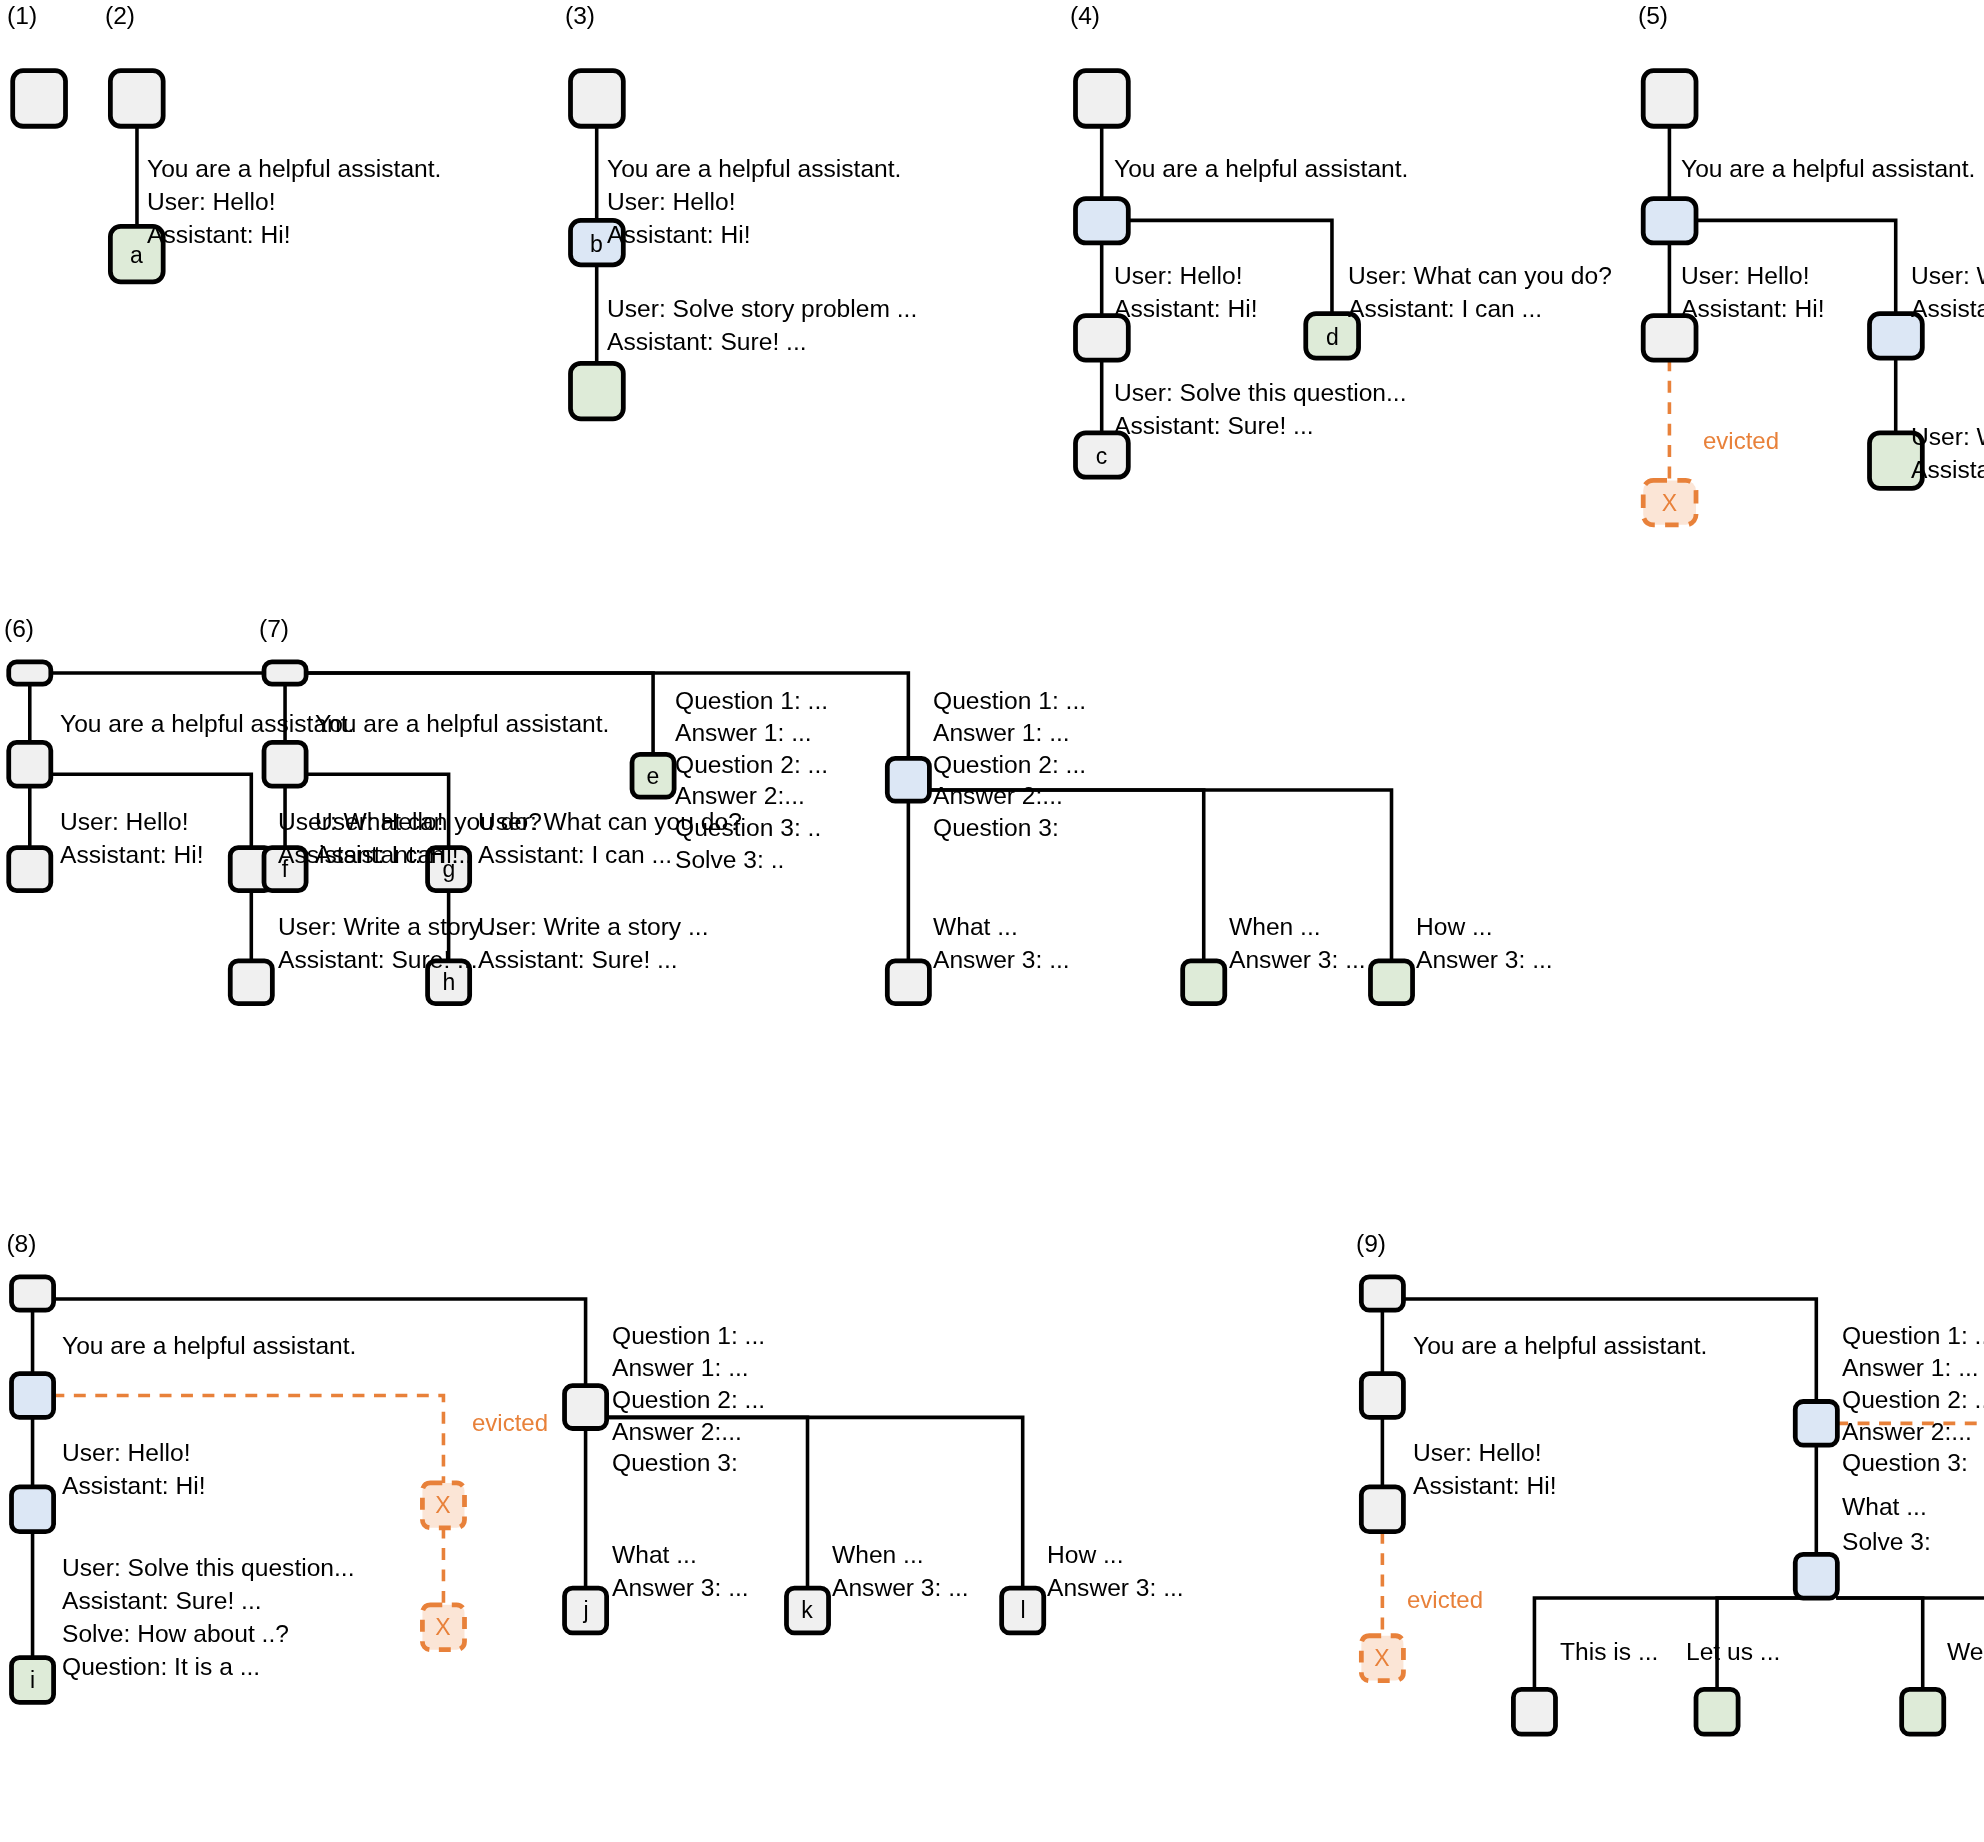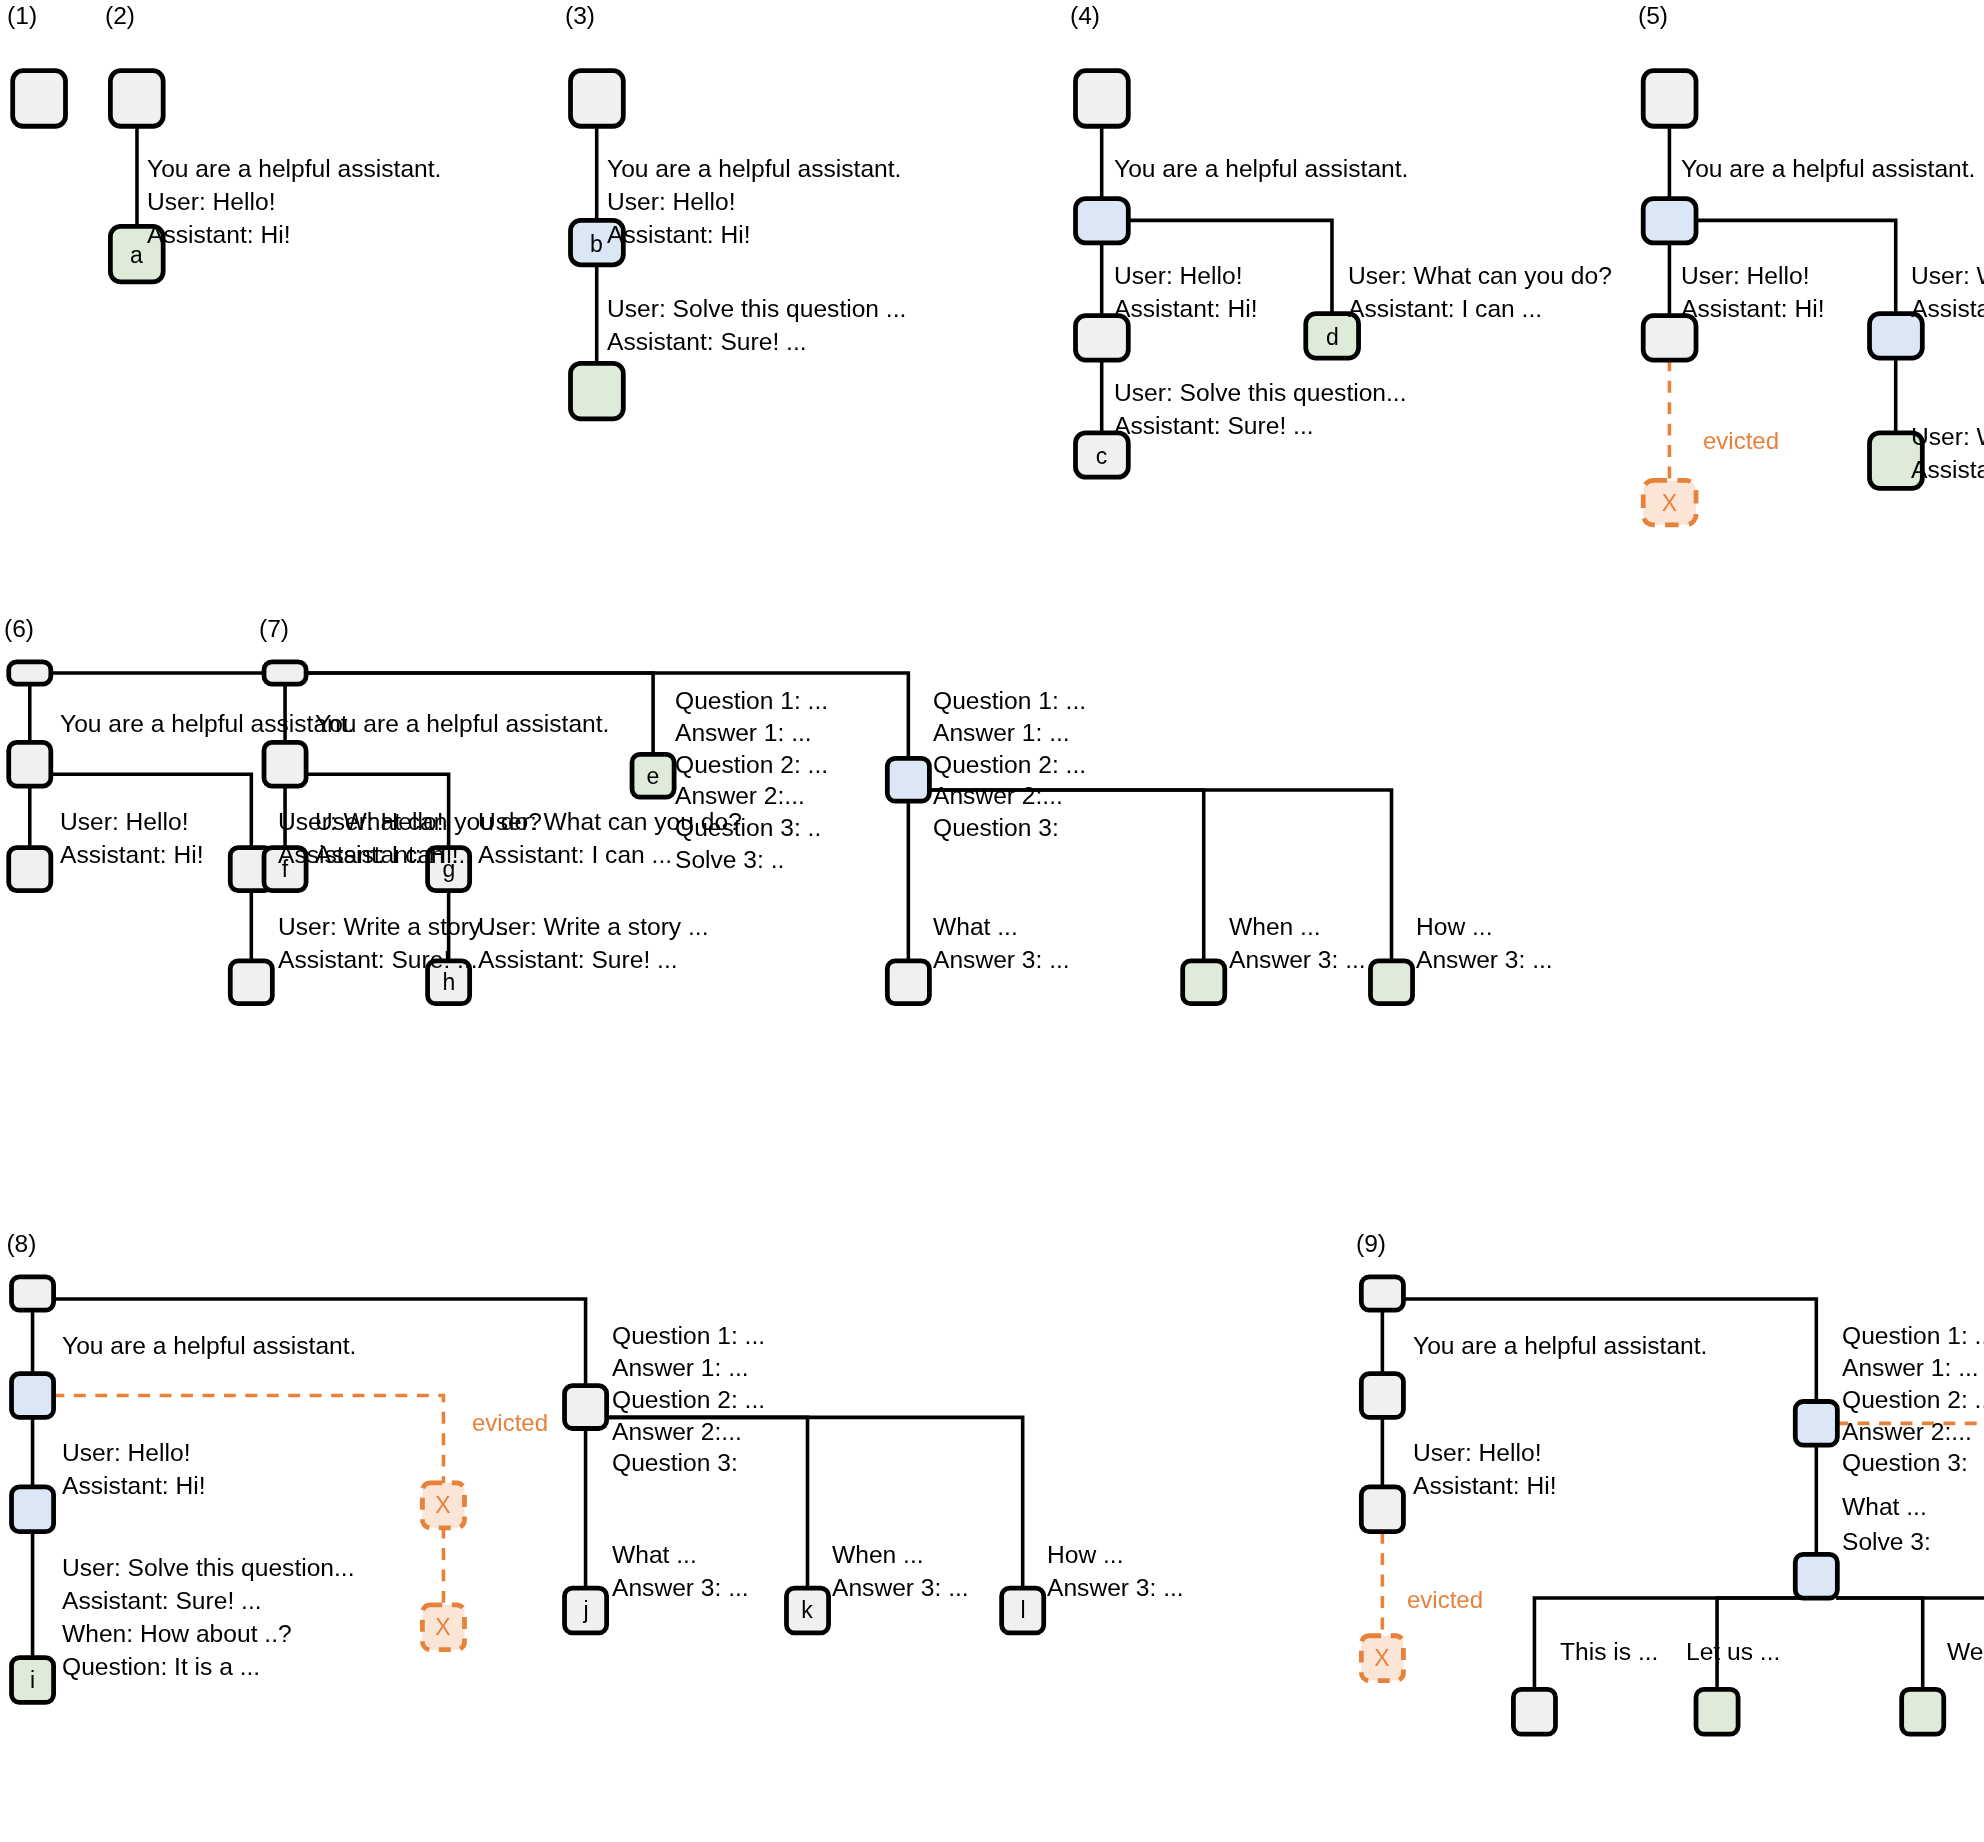--- a/index.html
+++ b/index.html
@@ -154,21 +154,21 @@
   <div class="panel-label" style="left:6.4px;  top:1232px;">(8)</div>
   <div class="panel-label" style="left:1356px;top:1232px;">(9)</div>
 
   <div class="edge-text" style="left:147px; top:153px;">You are a helpful assistant.</div>
   <div class="edge-text" style="left:147px; top:186px;">User: Hello!</div>
   <div class="edge-text" style="left:147px; top:219px;">Assistant: Hi!</div>
 
   <div class="edge-text" style="left:607px;top:153px;">You are a helpful assistant.</div>
   <div class="edge-text" style="left:607px;top:186px;">User: Hello!</div>
   <div class="edge-text" style="left:607px;top:219px;">Assistant: Hi!</div>
-  <div class="edge-text" style="left:607px;top:293px;">User: Solve this question ...</div>
+  <div class="edge-text" style="left:607px;top:293px;">User: Solve story problem ...</div>
   <div class="edge-text" style="left:607px;top:326px;">Assistant: Sure! ...</div>
 
   <div class="edge-text" style="left:1114px;top:153px;">You are a helpful assistant.</div>
   <div class="edge-text" style="left:1114px;top:260px;">User: Hello!</div>
   <div class="edge-text" style="left:1114px;top:293px;">Assistant: Hi!</div>
   <div class="edge-text" style="left:1348px;top:260px;">User: What can you do?</div>
   <div class="edge-text" style="left:1348px;top:293px;">Assistant: I can ...</div>
   <div class="edge-text" style="left:1114px;top:377px;">User: Solve this question...</div>
   <div class="edge-text" style="left:1114px;top:410px;">Assistant: Sure! ...</div>
 
@@ -212,21 +212,21 @@
   <div class="edge-text" style="left:1229px;top:911px;">When ...</div>
   <div class="edge-text" style="left:1229px;top:944px;">Answer 3: ...</div>
   <div class="edge-text" style="left:1416px;top:911px;">How ...</div>
   <div class="edge-text" style="left:1416px;top:944px;">Answer 3: ...</div>
 
   <div class="edge-text" style="left:62px; top:1330px;">You are a helpful assistant.</div>
   <div class="edge-text" style="left:62px; top:1437px;">User: Hello!</div>
   <div class="edge-text" style="left:62px; top:1470px;">Assistant: Hi!</div>
   <div class="edge-text" style="left:62px; top:1552px;">User: Solve this question...</div>
   <div class="edge-text" style="left:62px; top:1585px;">Assistant: Sure! ...</div>
-  <div class="edge-text" style="left:62px; top:1618px;">When: How about ..?</div>
+  <div class="edge-text" style="left:62px; top:1618px;">Solve: How about ..?</div>
   <div class="edge-text" style="left:62px; top:1651px;">Question: It is a ...</div>
   <div class="evicted-text" style="left:472px;top:1411px;">evicted</div>
   <div class="edge-text" style="left:612px;top:1320px;">Question 1: ...</div>
   <div class="edge-text" style="left:612px;top:1352px;">Answer 1: ...</div>
   <div class="edge-text" style="left:612px;top:1384px;">Question 2: ...</div>
   <div class="edge-text" style="left:612px;top:1416px;">Answer 2:...</div>
   <div class="edge-text" style="left:612px;top:1447px;">Question 3:</div>
   <div class="edge-text" style="left:612px;top:1539px;">What ...</div>
   <div class="edge-text" style="left:612px;top:1572px;">Answer 3: ...</div>
   <div class="edge-text" style="left:832px;top:1539px;">When ...</div>

